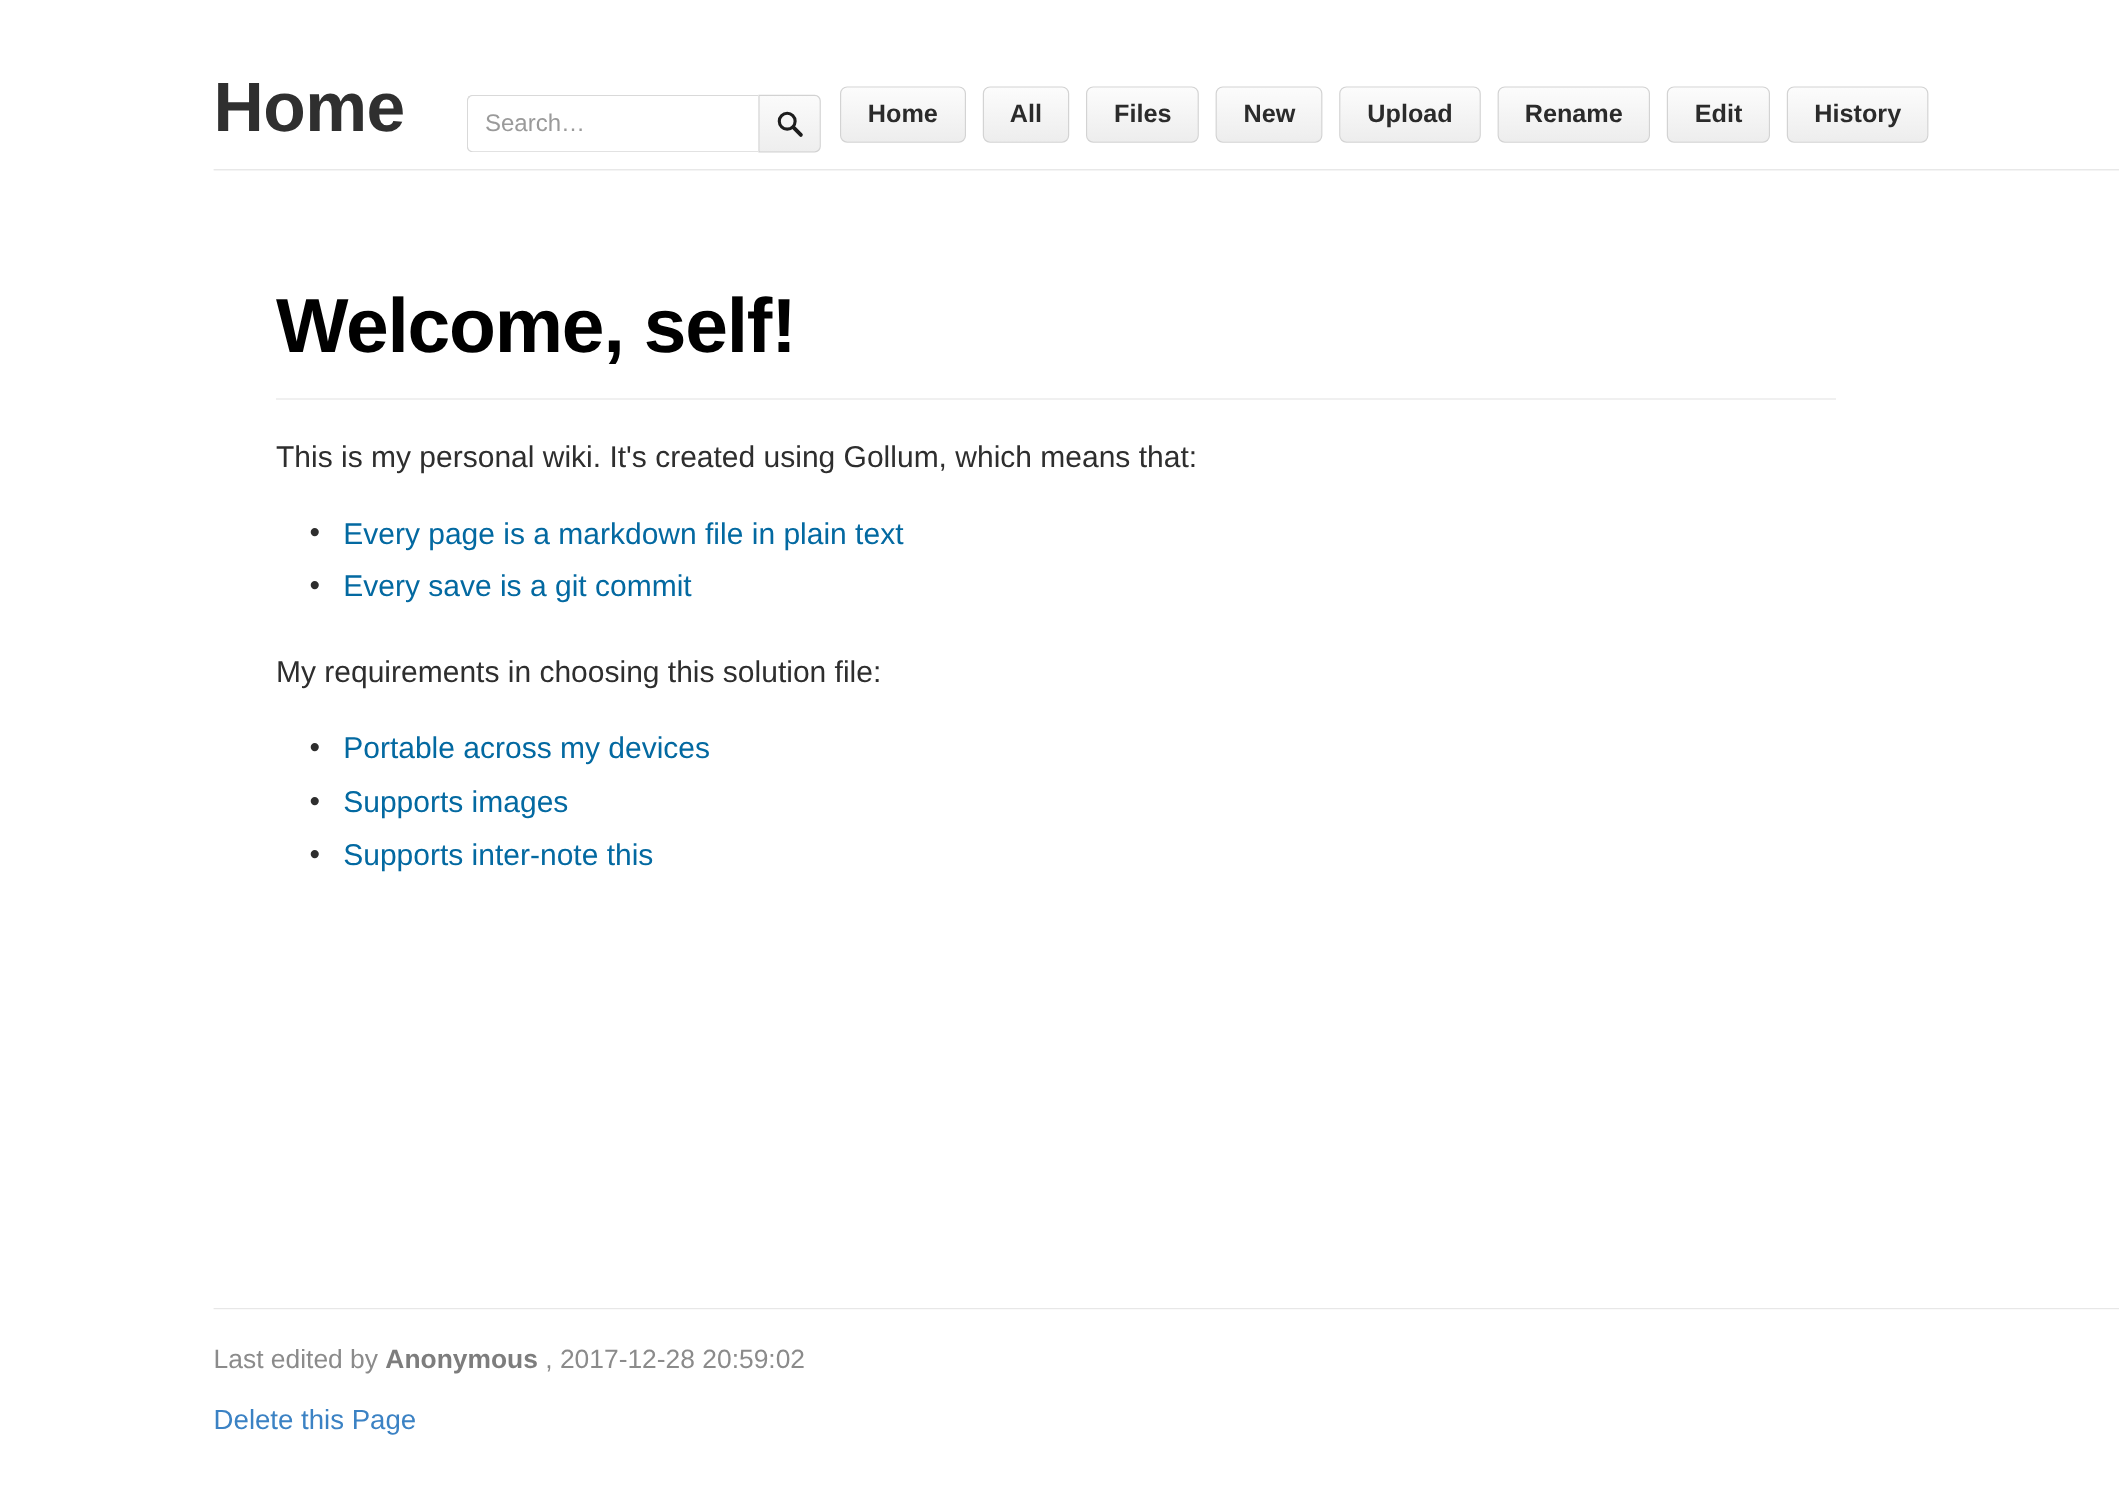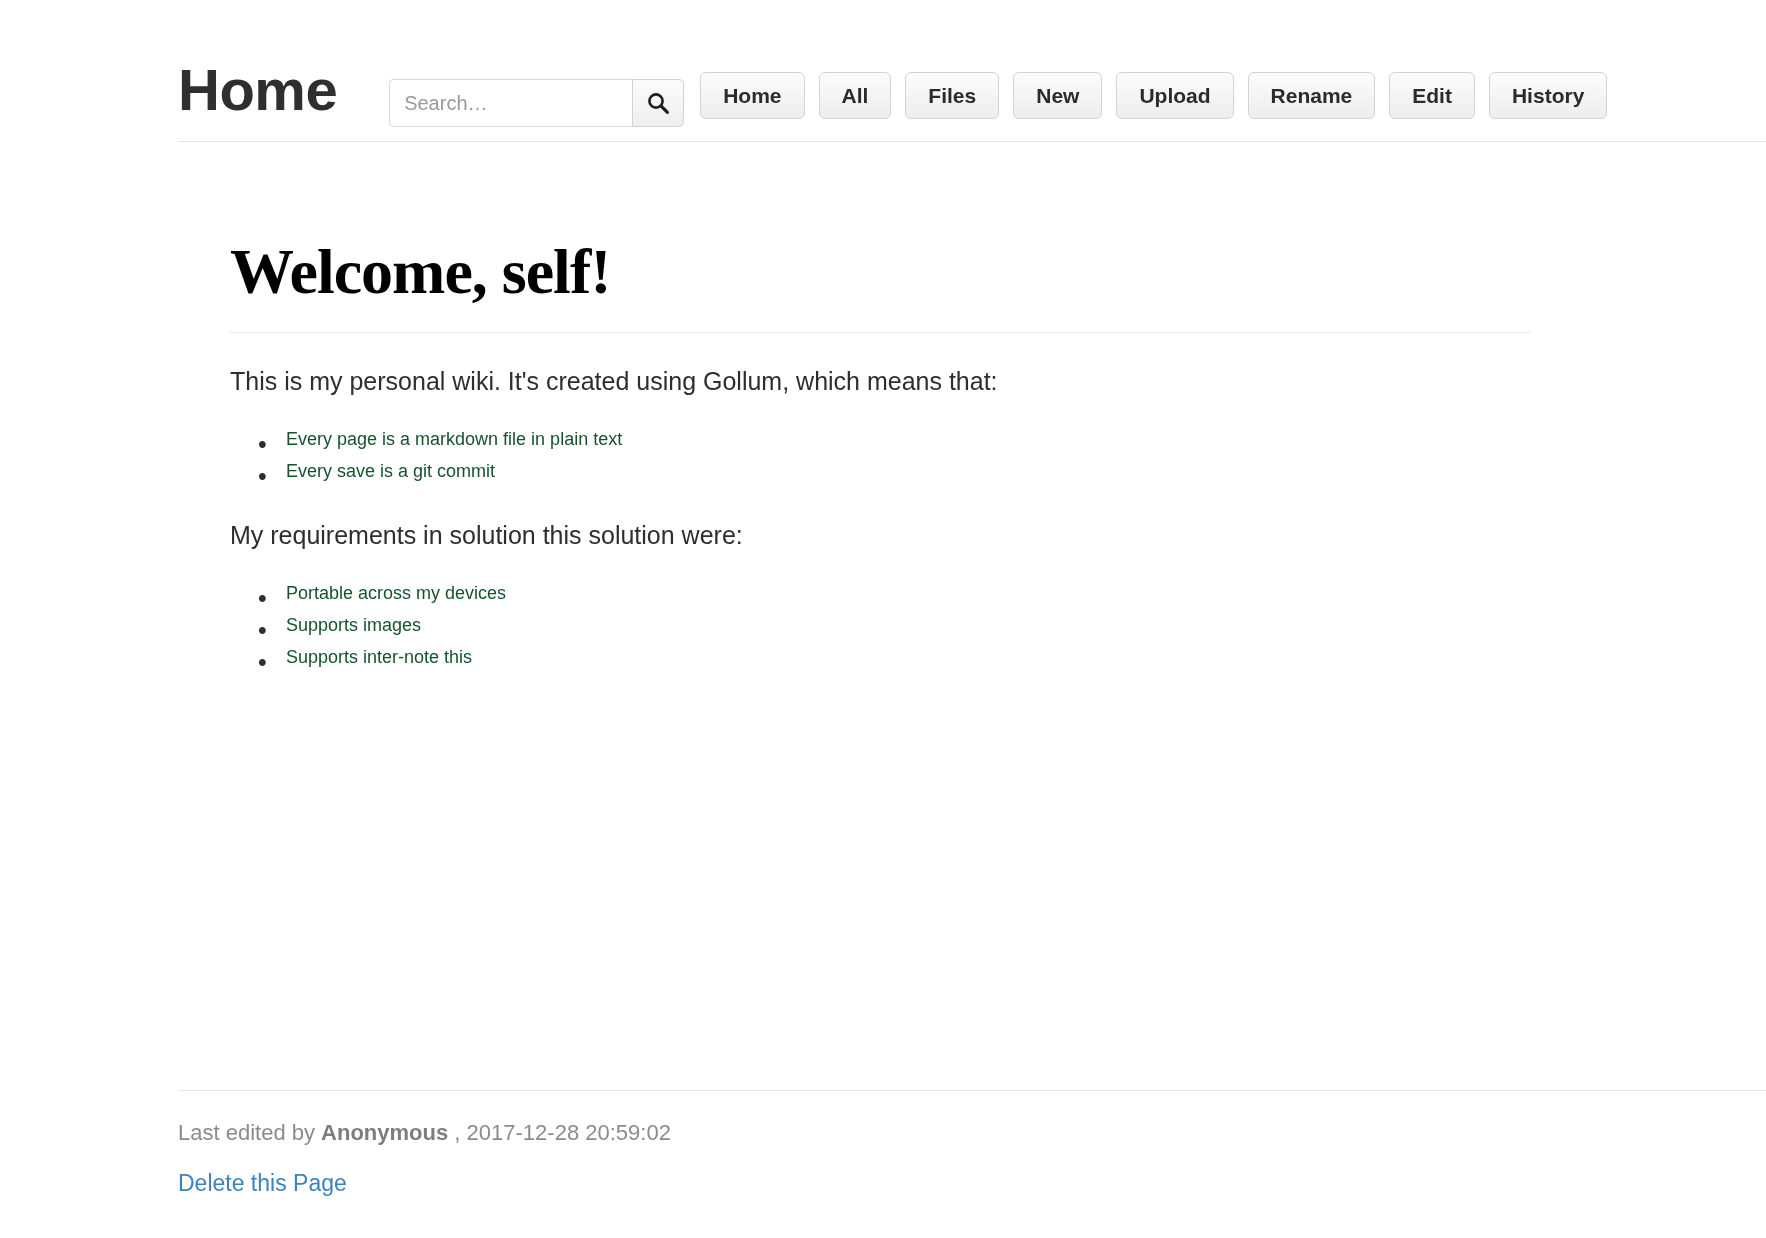--- a/index.html
+++ b/index.html
@@ -125,37 +125,37 @@
   }
   .page-heading {
     font-size: 64px;
     font-weight: bold;
     letter-spacing: -1px;
     color: #000000;
     margin: 0;
     padding-bottom: 24px;
     line-height: 1.12;
     border-bottom: 1px solid #e7e7e7;
-    font-family: Liberation Serif, serif;
+    font-family: Liberation Sans, sans-serif;
   }
   .body-copy {
     font-size: 25px;
     line-height: 1.45;
     color: #2e2e2e;
     margin: 30px 0 0 0;
   }
   .bullet-list {
     margin: 24px 0 0 0;
     padding-left: 56px;
     list-style: none;
   }
   .bullet-list li {
-    font-size: 18px;
+    font-size: 25px;
     line-height: 1.78;
-    color: #14532d;
+    color: #0369a1;
     position: relative;
   }
   .bullet-list li::before {
     content: "\2022";
     position: absolute;
     left: -28px;
     top: -1px;
     font-size: 25px;
     color: #2e2e2e;
   }
@@ -229,21 +229,21 @@
 
     <h1 class="page-heading">Welcome, self!</h1>
 
     <p class="body-copy">This is my personal wiki. It's created using Gollum, which means that:</p>
 
     <ul class="bullet-list">
       <li>Every page is a markdown file in plain text</li>
       <li>Every save is a git commit</li>
     </ul>
 
-    <p class="body-copy">My requirements in solution this solution were:</p>
+    <p class="body-copy">My requirements in choosing this solution file:</p>
 
     <ul class="bullet-list">
       <li>Portable across my devices</li>
       <li>Supports images</li>
       <li>Supports inter-note this</li>
     </ul>
 
   </div>
 
   <div class="site-footer">

